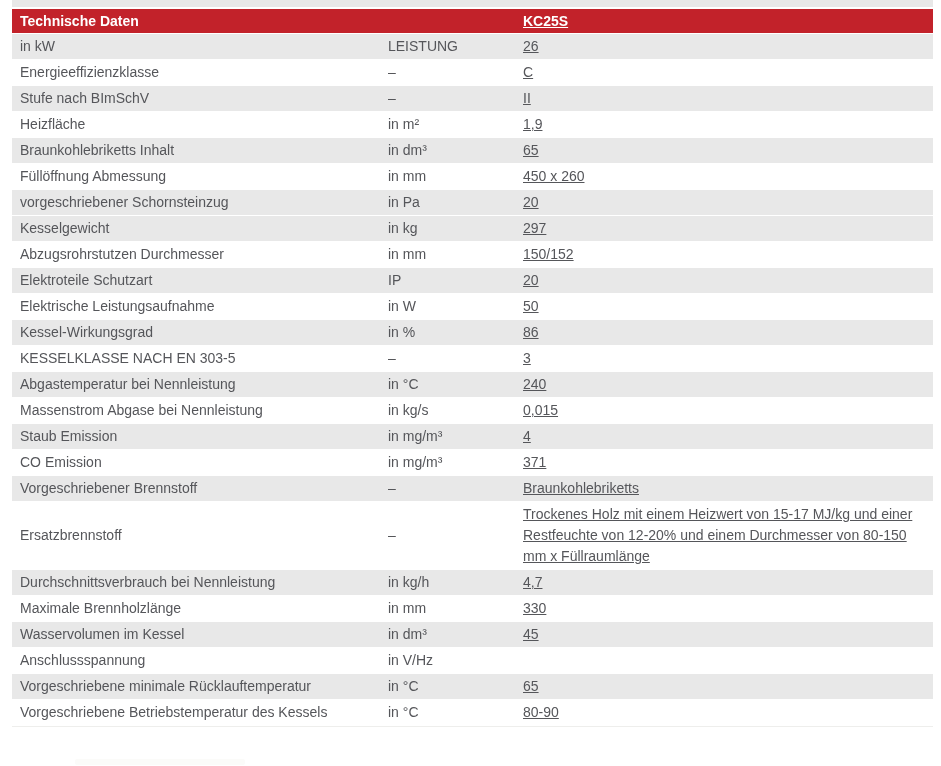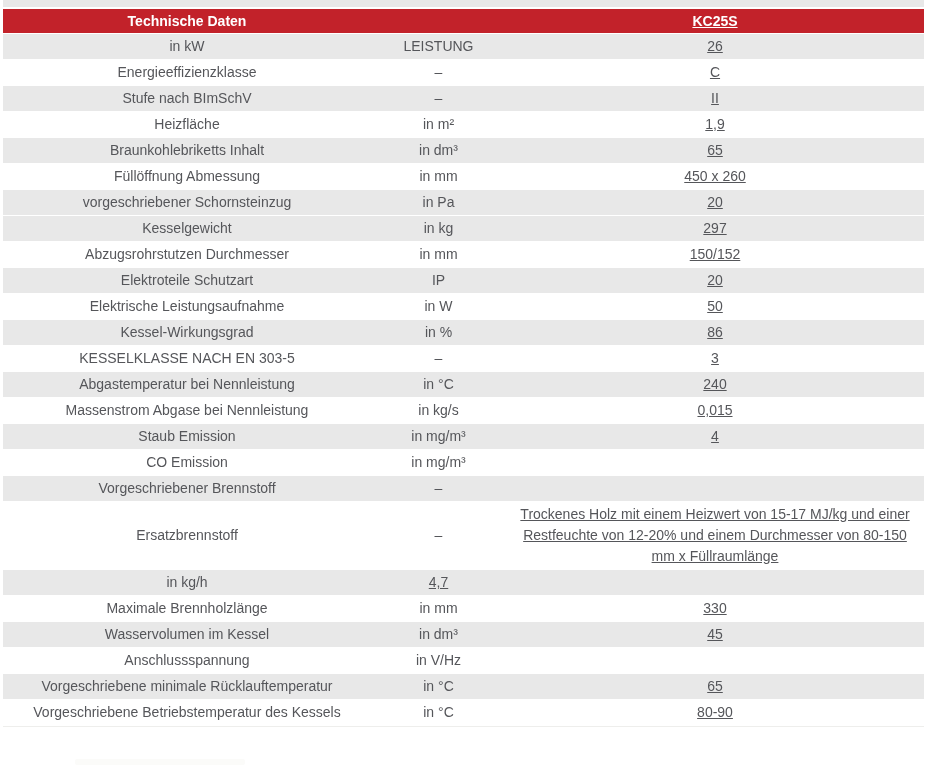--- a/index.html
+++ b/index.html
@@ -13,24 +13,23 @@
   html, body {
     width: 941px; height: 766px;
     background: #ffffff;
     font-family: "Liberation Sans", sans-serif;
     color: var(--text);
     overflow: hidden;
   }
   .page { position: relative; width: 941px; height: 766px; }
   .spec-table {
     position: absolute;
-    left: 3px; top: 0;
+    left: 12px; top: 0;
     width: 921px;
     border-bottom: 1px solid #eeeeec;
-    text-align: center;
   }
   .top-strip {
     height: 7px;
     background: var(--row-alt);
     margin-bottom: 2px;
   }
   .grid-row {
     display: grid;
     grid-template-columns: 368px 135px 1fr;
     align-items: center;
@@ -164,34 +163,37 @@
 
   <div class="grid-row row alt">
     <div class="cell label">Staub Emission</div>
     <div class="cell unit">in mg/m³</div>
     <div class="cell value">4</div>
   </div>
 
   <div class="grid-row row">
     <div class="cell label">CO Emission</div>
     <div class="cell unit">in mg/m³</div>
+    <div class="cell value">371</div>
   </div>
 
   <div class="grid-row row alt">
     <div class="cell label">Vorgeschriebener Brennstoff</div>
     <div class="cell unit">–</div>
+    <div class="cell value">Braunkohlebriketts</div>
   </div>
 
   <div class="grid-row row">
     <div class="cell label">Ersatzbrennstoff</div>
     <div class="cell unit">–</div>
     <div class="cell value">Trockenes Holz mit einem Heizwert von 15-17 MJ/kg und einer Restfeuchte von 12-20% und einem Durchmesser von 80-150 mm x Füllraumlänge</div>
   </div>
 
   <div class="grid-row row alt">
+    <div class="cell label">Durchschnittsverbrauch bei Nennleistung</div>
     <div class="cell unit">in kg/h</div>
     <div class="cell value">4,7</div>
   </div>
 
   <div class="grid-row row">
     <div class="cell label">Maximale Brennholzlänge</div>
     <div class="cell unit">in mm</div>
     <div class="cell value">330</div>
   </div>
 

